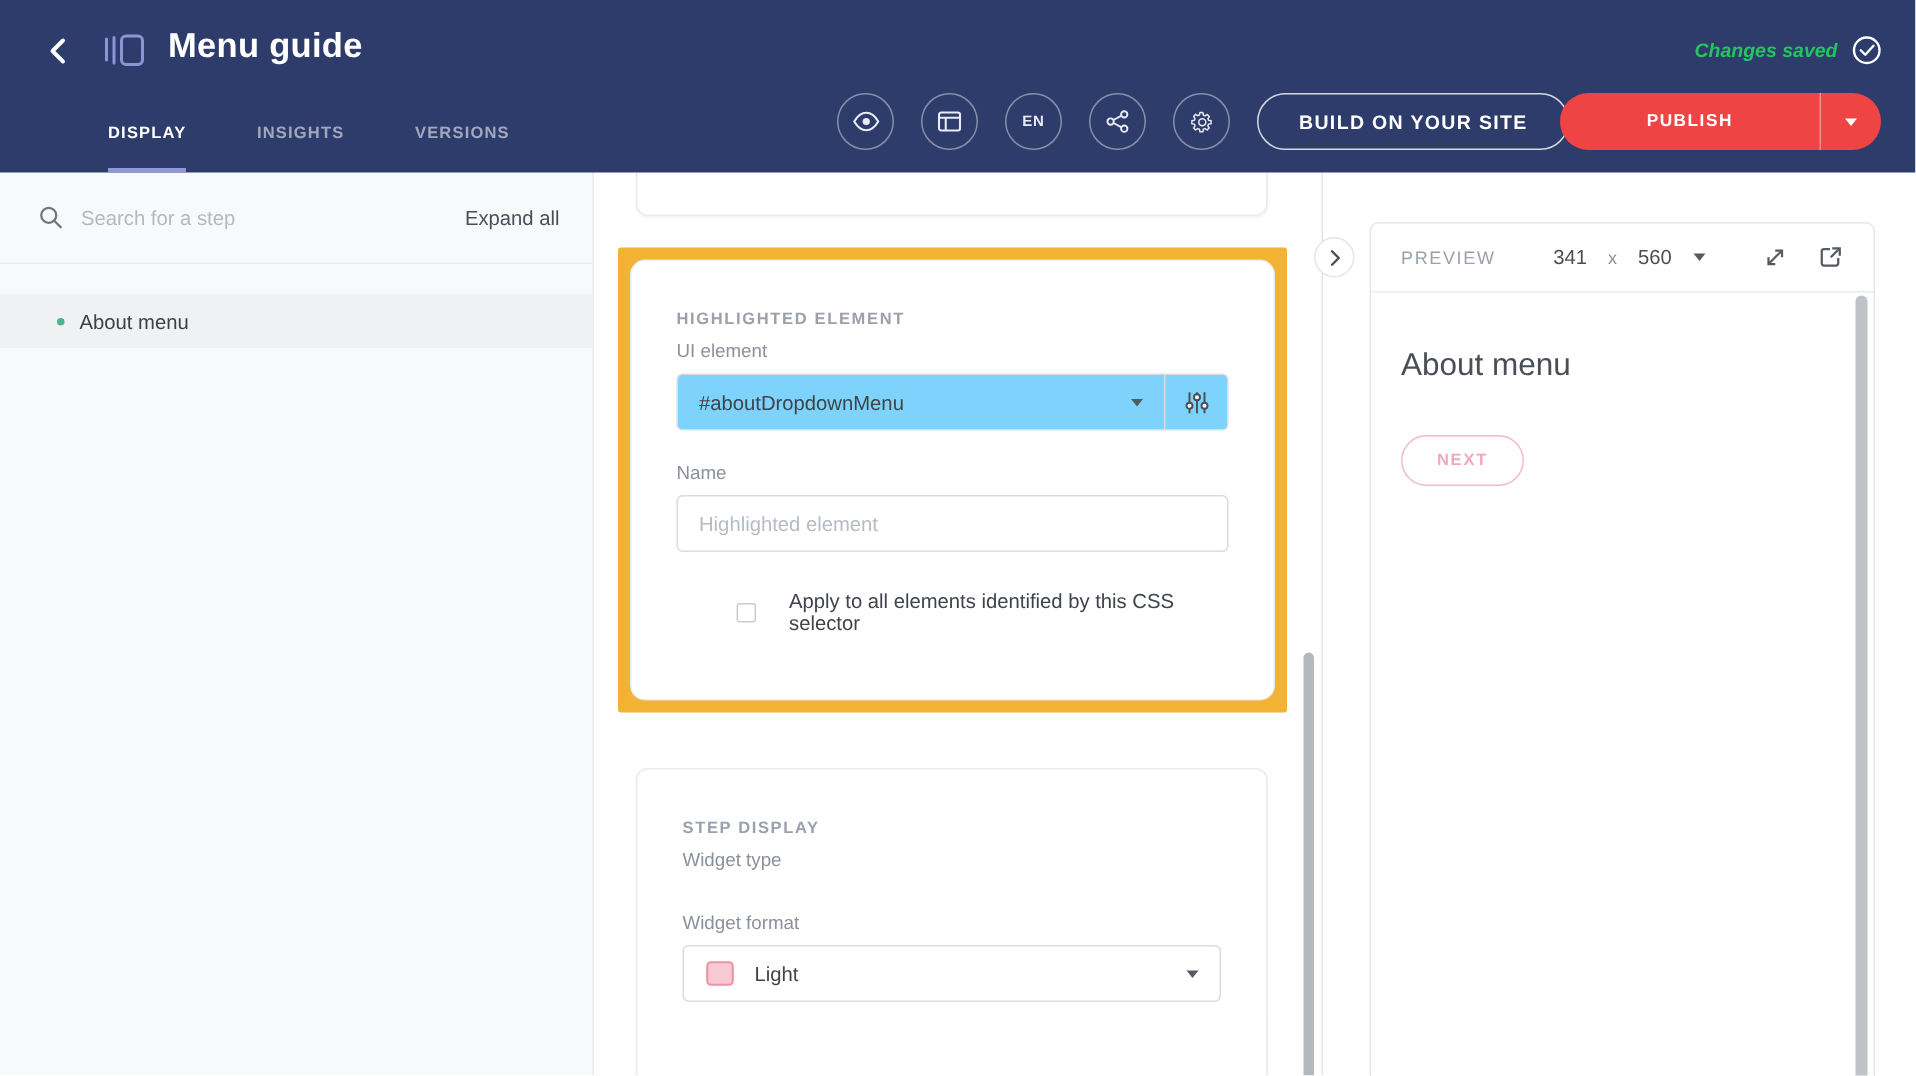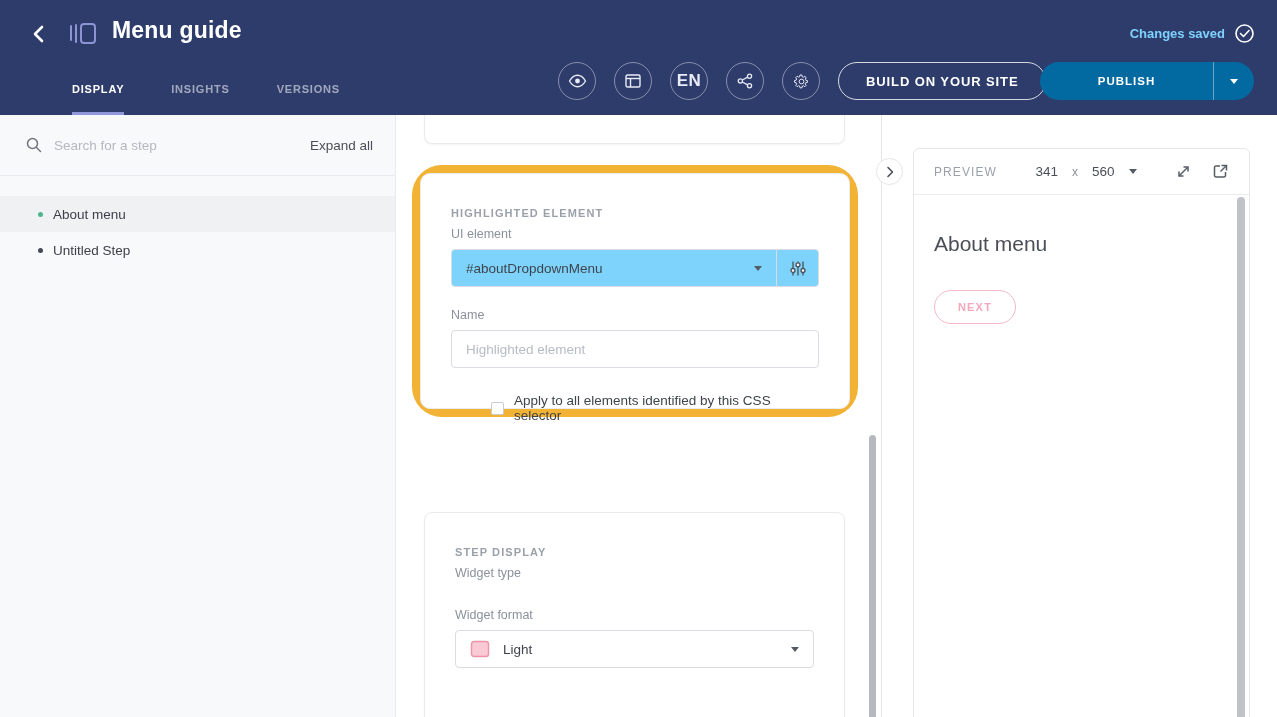--- a/index.html
+++ b/index.html
@@ -16,39 +16,39 @@
     background:#2e3c6c; z-index:50;
   }
   .back-btn { position:absolute; left:26px; top:22px; width:24px; height:24px;
     display:flex; align-items:center; justify-content:center; cursor:pointer; }
   .logo { position:absolute; left:70px; top:20px; width:30px; height:26px; display:flex; align-items:center; gap:3px; }
   .logo .bar { width:2px; background:#8c94d4; border-radius:1px; }
   .logo .bar.b1 { height:16px; }
   .logo .bar.b2 { height:19px; }
   .logo .rect { width:16px; height:21px; border:2px solid #8c94d4; border-radius:4px; }
   .app-title { position:absolute; left:112px; top:17px; color:#fff; font-size:23px; font-weight:600; letter-spacing:.2px; }
-  .saved { position:absolute; right:22px; top:23px; display:flex; align-items:center; gap:9px; color:#7dd3fc; }
+  .saved { position:absolute; right:22px; top:23px; display:flex; align-items:center; gap:9px; color:#22c55e;font-style:italic; }
   .saved-text { font-size:13px; font-weight:700; }
 
   .tabs { position:absolute; left:72px; bottom:0; display:flex; gap:47px; }
   .tab { font-size:11px; font-weight:700; letter-spacing:.8px; color:rgba(255,255,255,.55);
     padding-bottom:17px; border-bottom:3px solid transparent; cursor:pointer; }
   .tab.active { color:#fff; border-bottom-color:#8f97d8; }
 
   .hdr-icons { position:absolute; top:62px; left:558px; display:flex; gap:18px; align-items:center; }
   .circle-btn { width:38px; height:38px; border-radius:50%; border:1px solid rgba(255,255,255,.42);
     display:flex; align-items:center; justify-content:center; cursor:pointer; color:#e9ecf6; }
-  .lang-label { font-size:17px; font-weight:700; letter-spacing:.5px; color:#e9ecf6; }
+  .lang-label { font-size:10px; font-weight:700; letter-spacing:.5px; color:#e9ecf6; }
 
   .build-btn { position:absolute; top:62px; left:838px; height:38px; padding:0 27px;
     border:1px solid rgba(255,255,255,.8); border-radius:19px; background:transparent;
     color:#fff; font-size:13px; font-weight:700; letter-spacing:.9px;
     display:flex; align-items:center; cursor:pointer; font-family:inherit; }
   .publish-group { position:absolute; top:62px; left:1040px; width:214px; height:38px;
-    border-radius:19px; background:#0369a1; display:flex; align-items:stretch; overflow:hidden; }
+    border-radius:19px; background:#ef4444; display:flex; align-items:stretch; overflow:hidden; }
   .publish-main { flex:1; display:flex; align-items:center; justify-content:center;
     color:#fff; font-size:11.5px; font-weight:700; letter-spacing:1px; cursor:pointer; }
   .publish-sep { width:1px; background:rgba(255,255,255,.4); margin:0; }
   .publish-caret { width:40px; display:flex; align-items:center; justify-content:center; cursor:pointer; }
 
   .caret { width:0; height:0; border-left:4px solid transparent; border-right:4px solid transparent;
     border-top:5px solid #fff; }
   .caret.dark { border-top-color:#555b63; border-left-width:4px; border-right-width:4px; }
 
   
@@ -66,37 +66,37 @@
   .step-row.active { background:#f0f1f3; }
   .step-dot { width:5px; height:5px; border-radius:50%; margin-right:10px; }
   .step-label { font-size:13.5px; color:#3c4149; }
 
   
   .editor { position:absolute; left:396px; top:115px; width:485px; height:602px;
     background:#fff; overflow:hidden; }
   .card { background:#fff; border:1px solid #e9ebee; border-radius:8px;
     box-shadow:0 1px 2px rgba(40,45,60,.05); }
   .card-top-partial { position:absolute; left:28px; top:-27px; width:421px; height:56px; }
-  .highlight-ring { position:absolute; left:16px; top:50px; width:446px; height:252px;
-    border-radius:30px; background:#f2b233; }
+  .highlight-ring { position:absolute; left:16px; top:50px; width:446px; height:310px;
+    border-radius:2px; background:#f2b233; }
   .highlight-card { position:absolute; left:8px; top:8px; right:8px; bottom:8px;
     background:#fff; border:1px solid #e9ebee; border-radius:10px; padding:33px 30px 0; }
   .section-title { font-size:11px; font-weight:700; letter-spacing:1.1px; color:#9aa1aa; }
   .field-label { font-size:12.5px; color:#8b919b; }
   .mt24 { margin-top:8px; } .mt22 { margin-top:21px; } .mt8 { margin-top:8px; }
   .combo { display:flex; border:1px solid #d9dce1; border-radius:4px; height:38px; background:#7dd3fc; }
   .combo-select { flex:1; display:flex; align-items:center; justify-content:space-between;
     padding:0 14px; cursor:pointer; }
   .combo-value { font-size:13.5px; color:#3f444c; }
   .combo-div { width:1px; background:#d9dce1; }
   .combo-btn { width:41px; display:flex; align-items:center; justify-content:center; cursor:pointer; }
   .text-input { width:100%; height:38px; border:1px solid #d9dce1; border-radius:4px;
     padding:0 14px; font-size:13.5px; color:#3f444c; font-family:inherit; outline:none; background:#fff; }
   .text-input::placeholder { color:#b6bcc4; }
-  .checkbox-row { margin-top:25px; display:flex; align-items:center; gap:10px; cursor:pointer;padding-left:40px; }
+  .checkbox-row { margin-top:25px; display:flex; align-items:center; gap:22px; cursor:pointer;padding-left:40px; }
   .checkbox { width:13px; height:13px; border:1px solid #c9cdd3; border-radius:2px; background:#fff; flex:none; }
   .checkbox-label { font-size:13.5px; color:#3f444c; }
 
   .stepdisplay-card { position:absolute; left:28px; top:397px; width:421px; height:400px; padding:33px 30px 0; }
   .dd { display:flex; align-items:center; border:1px solid #d9dce1; border-radius:4px;
     height:38px; padding:0 14px; gap:13px; cursor:pointer; background:#fff; }
   .dd .dd-text { flex:1; font-size:13.5px; color:#3f444c; }
 
   .editor-scrollbar { position:absolute; left:473px; top:320px; width:7px; height:300px;
     background:#b5b8be; border-radius:4px; }
@@ -208,24 +208,20 @@
       </svg>
     </span>
     <input class="search-input" type="text" placeholder="Search for a step" style="">
     <span class="expand-all">Expand all</span>
   </div>
   <div class="step-list">
     <div class="step-row active">
       <span class="step-dot" style="background:#4db48e;"></span>
       <span class="step-label">About menu</span>
     </div>
-    <div class="step-row">
-      <span class="step-dot" style="background:#434956;"></span>
-      <span class="step-label">Untitled Step</span>
-    </div>
   </div>
 </div>
 
 <div class="editor">
 
   <div class="card card-top-partial"></div>
 
   <div class="highlight-ring">
     <div class="highlight-card">
       <div class="section-title">HIGHLIGHTED ELEMENT</div>

